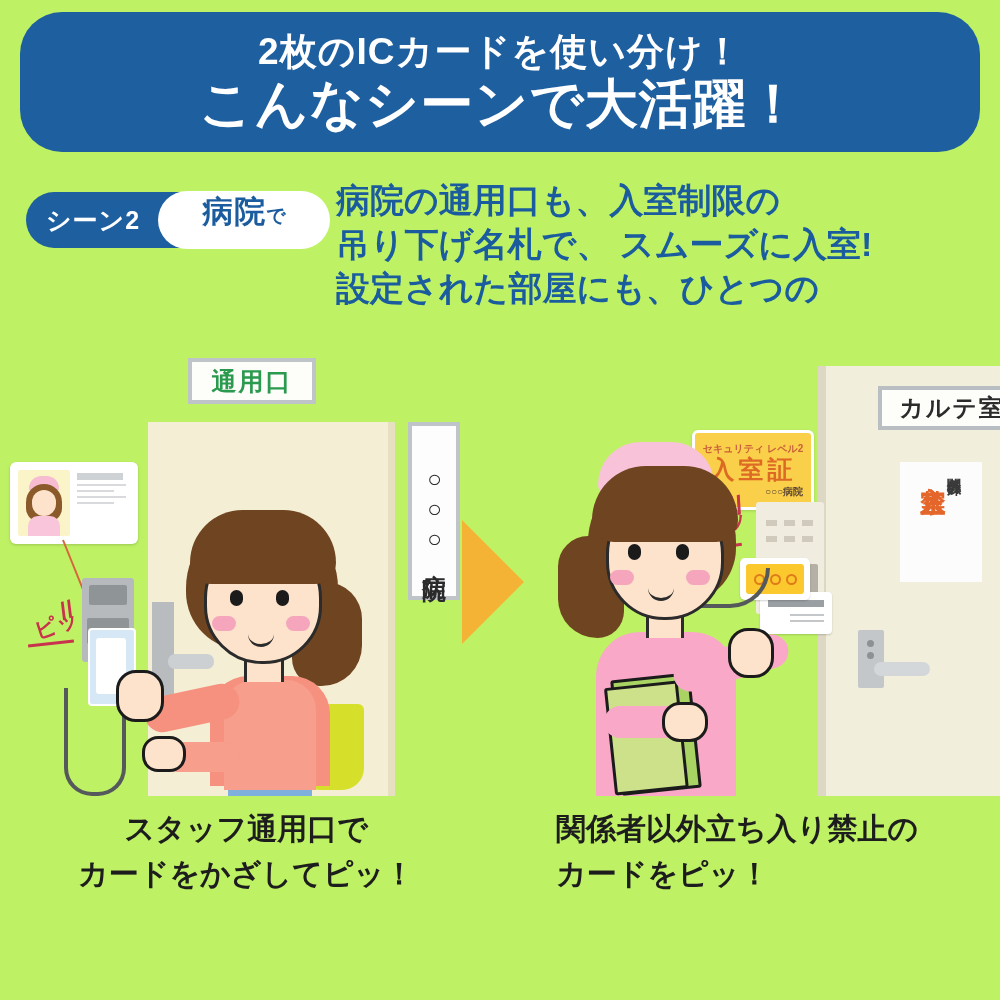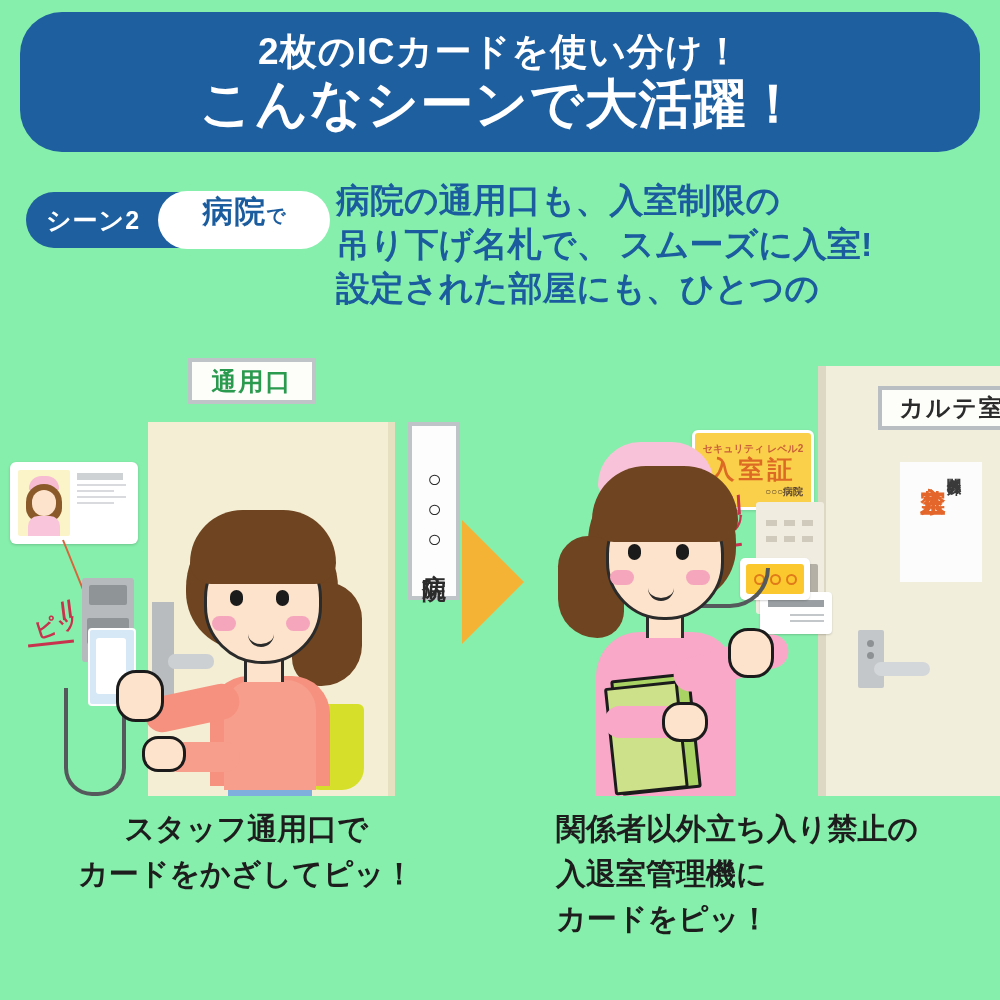--- a/index.html
+++ b/index.html
@@ -2,21 +2,21 @@
 <html><head>
 <meta charset="utf-8">
 <style>
   html,body{margin:0;padding:0;}
   body{
     width:1000px;height:1000px;overflow:hidden;
     background:#c9ddf0;
     font-family:"Liberation Sans","DejaVu Sans",sans-serif;
     position:relative;
   }
-  .page{position:absolute;inset:0;background:#86efac;padding-left:30px;}
+  .page{position:absolute;inset:0;background:#bef264;padding-left:30px;}
 
   
   .banner{
     position:absolute;left:20px;top:12px;width:960px;height:140px;
     background:#1e5fa0;border-radius:42px;
     display:flex;flex-direction:column;align-items:center;justify-content:center;
     color:#ffffff;
   }
   .banner .l1{font-size:37px;font-weight:bold;letter-spacing:1px;line-height:1.05;}
   .banner .l2{font-size:53px;font-weight:bold;letter-spacing:1px;line-height:1.05;margin-top:4px;}
@@ -407,17 +407,16 @@
 
   </div>
 
   <div class="cap-l">
     <div>スタッフ通用口で</div>
     <div>カードをかざしてピッ！</div>
   </div>
 
   <div class="cap-r">
     <div>関係者以外立ち入り禁止の</div>
-    <div>入退室管理機に</div>
     <div>カードをピッ！</div>
   </div>
 
 </div>
 
 </body></html>

